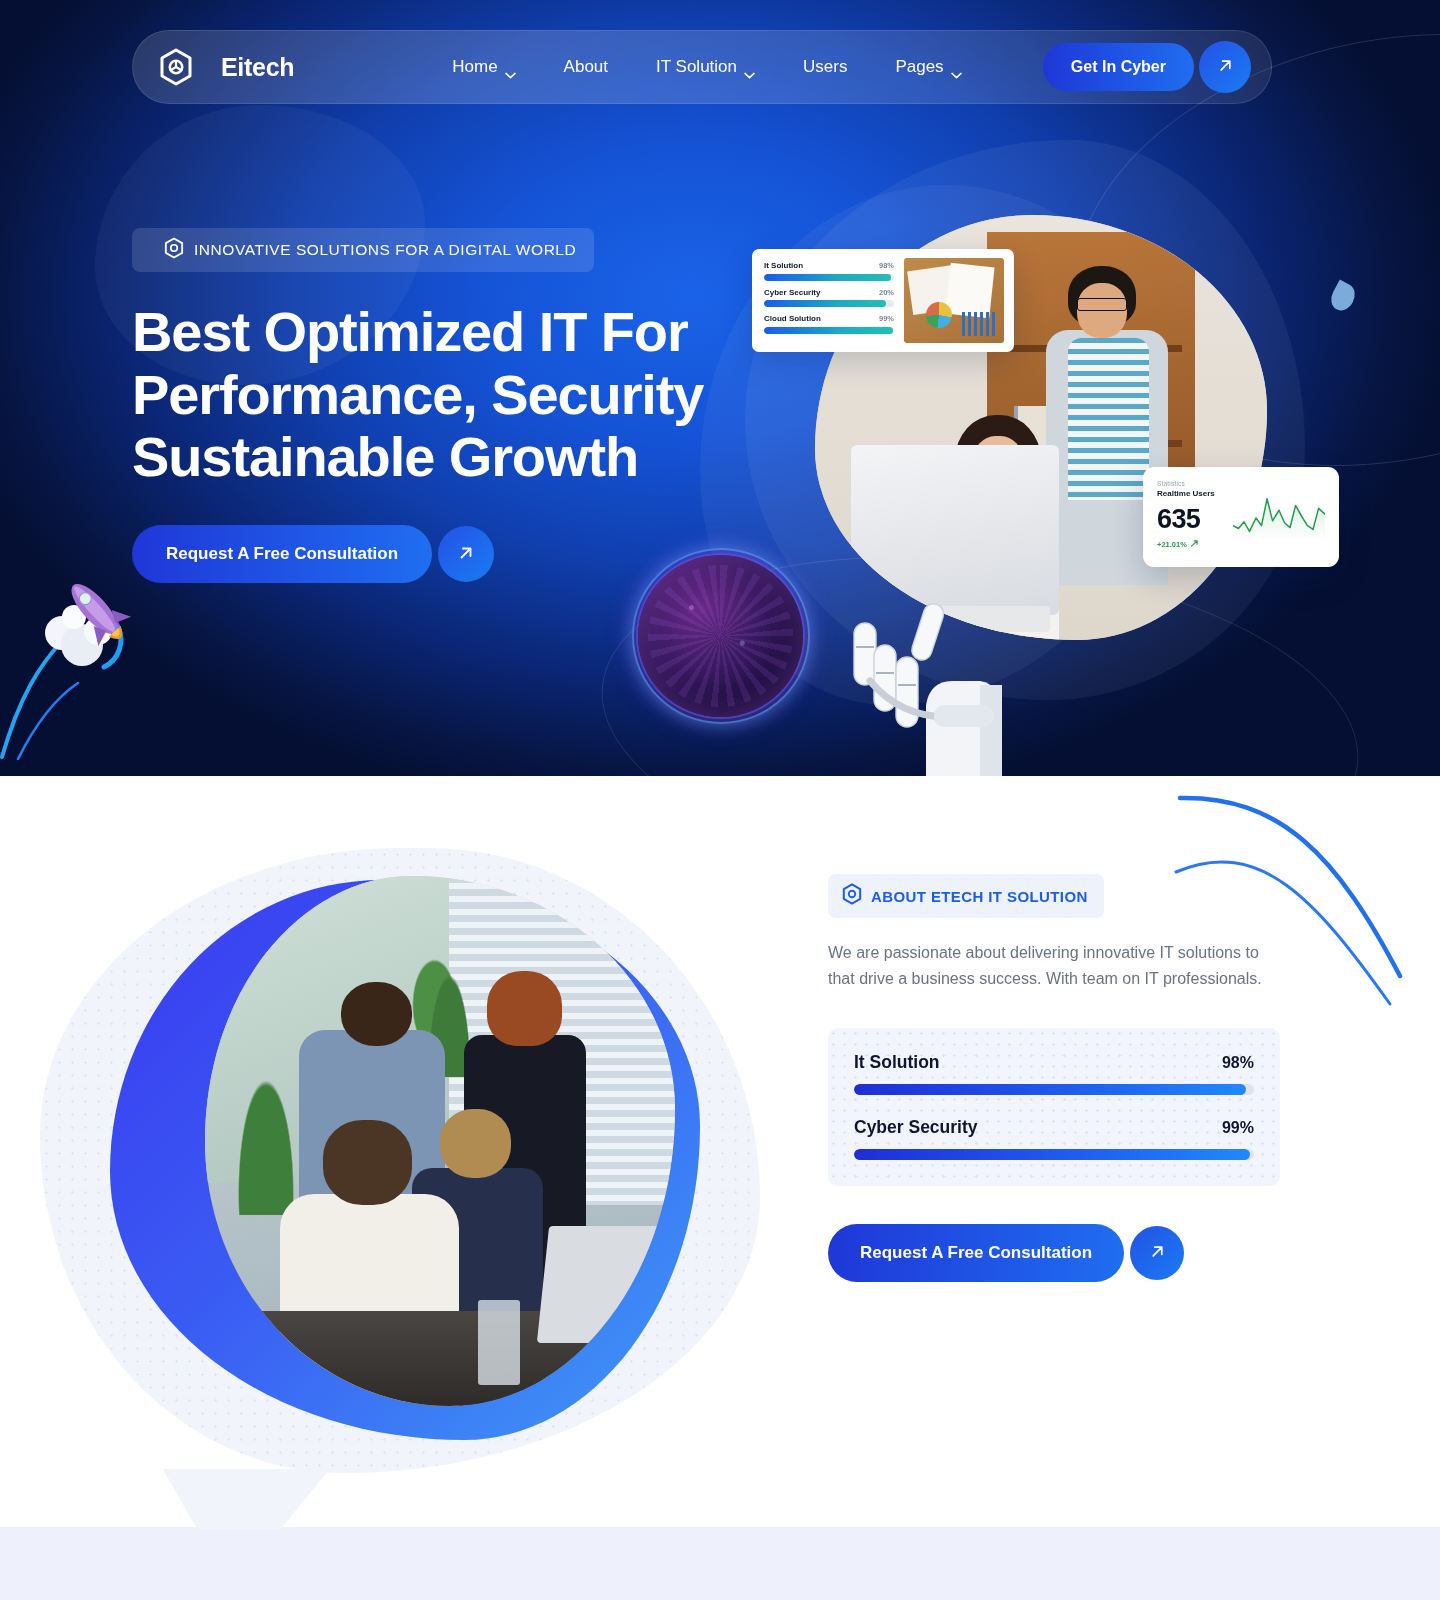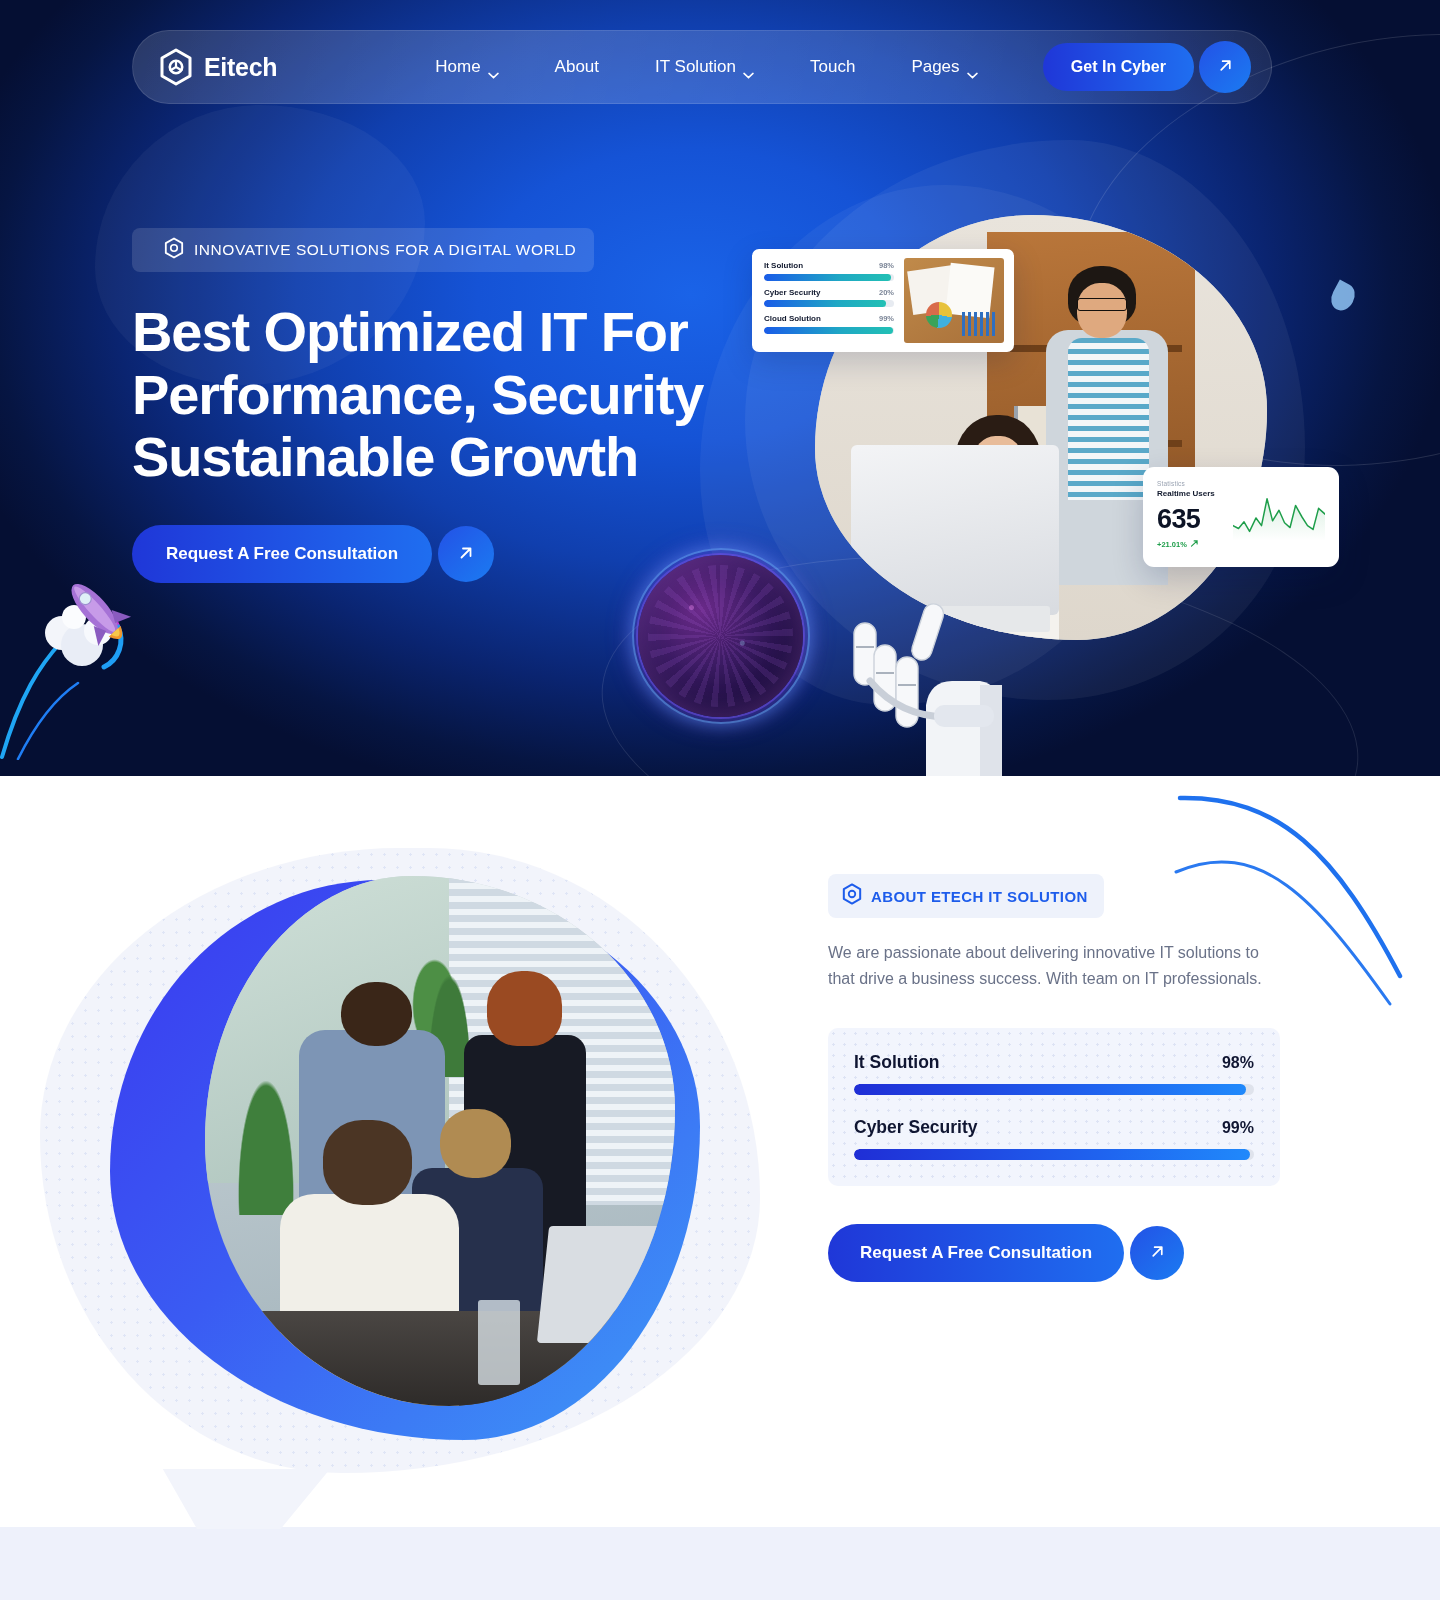--- a/index.html
+++ b/index.html
@@ -61,24 +61,24 @@
   }
 
   
   .nav {
     position: absolute; left: 132px; top: 30px; width: 1140px; height: 74px;
     border-radius: 37px;
     background: linear-gradient(100deg, rgba(255,255,255,.14) 0%, rgba(255,255,255,.18) 35%, rgba(255,255,255,.09) 100%);
     border: 1px solid rgba(255,255,255,.11);
     display: flex; align-items: center;
   }
-  .brand { display: flex; align-items: center; gap: 11px; margin-left: 26px; }
+  .brand { display: flex; align-items: center; gap: 28px; margin-left: 26px; }
   .brand-mark { width: 34px; height: 38px; flex: 0 0 auto; }
   .brand-name { color: #fff; font-size: 25px; font-weight: 700; letter-spacing: -.3px; }
-  .nav-links { display: flex; align-items: center; gap: 12px; margin-left: 136px; }
+  .nav-links { display: flex; align-items: center; gap: 4px; margin-left: 136px; }
   .nav-item {
     display: flex; align-items: center; gap: 7px;
     color: #ffffff; font-size: 17px; padding: 0 22px; cursor: pointer; white-space: nowrap;
   }
   .chev { width: 11px; height: 7px; display: inline-block; }
   .nav-cta-wrap { margin-left: auto; display: flex; align-items: center; gap: 5px; margin-right: 20px; }
   .btn-pill {
     background: linear-gradient(90deg, #1f37d8 0%, #1f6ef0 100%);
     color: #fff; font-size: 16px; font-weight: 700;
     border: none; border-radius: 30px; padding: 15px 28px; cursor: pointer; white-space: nowrap;
@@ -318,21 +318,21 @@
         </div>
         <div class="nav-item">
           <span>IT Solution</span>
           <span class="chev">
             <svg viewBox="0 0 11 7" width="11" height="7">
                 <path d="M1 1.4 L5.5 5.6 L10 1.4" fill="none" stroke="#fff" stroke-width="1.5" stroke-linecap="round"></path>
               </svg>
           </span>
         </div>
         <div class="nav-item">
-          <span>Touch</span>
+          <span>Users</span>
         </div>
         <div class="nav-item">
           <span>Pages</span>
           <span class="chev">
             <svg viewBox="0 0 11 7" width="11" height="7">
                 <path d="M1 1.4 L5.5 5.6 L10 1.4" fill="none" stroke="#fff" stroke-width="1.5" stroke-linecap="round"></path>
               </svg>
           </span>
         </div>
       </div>

